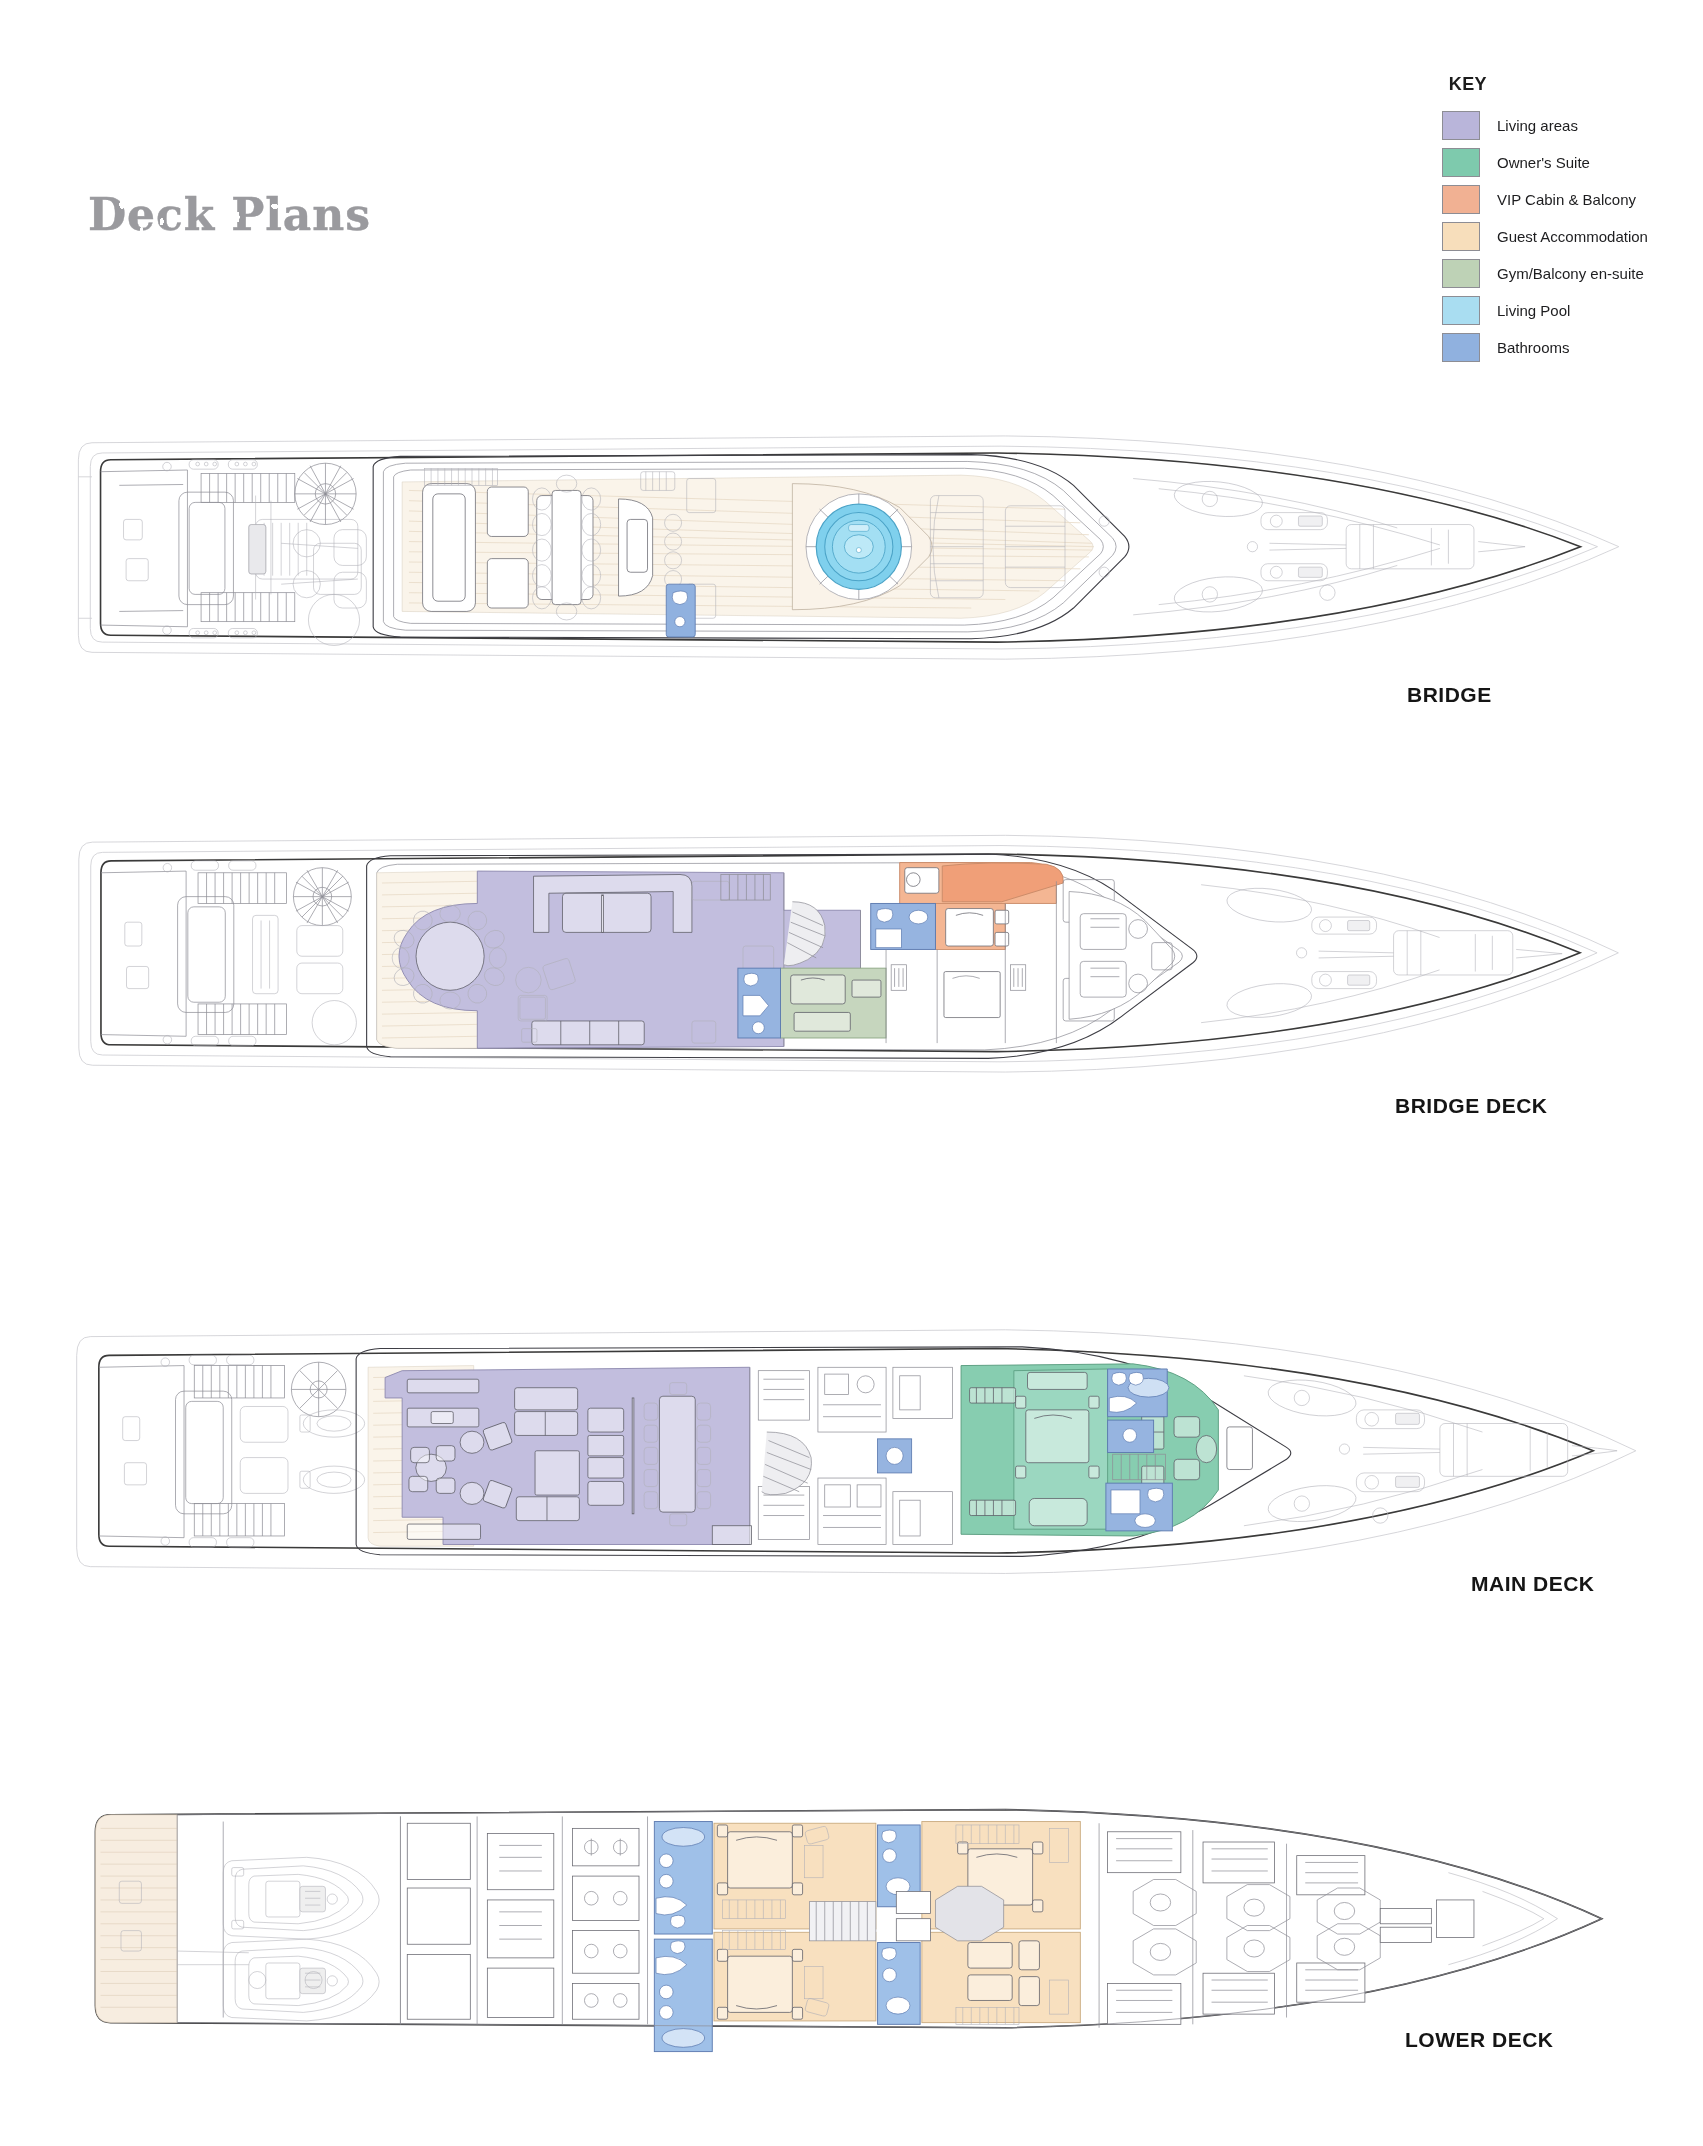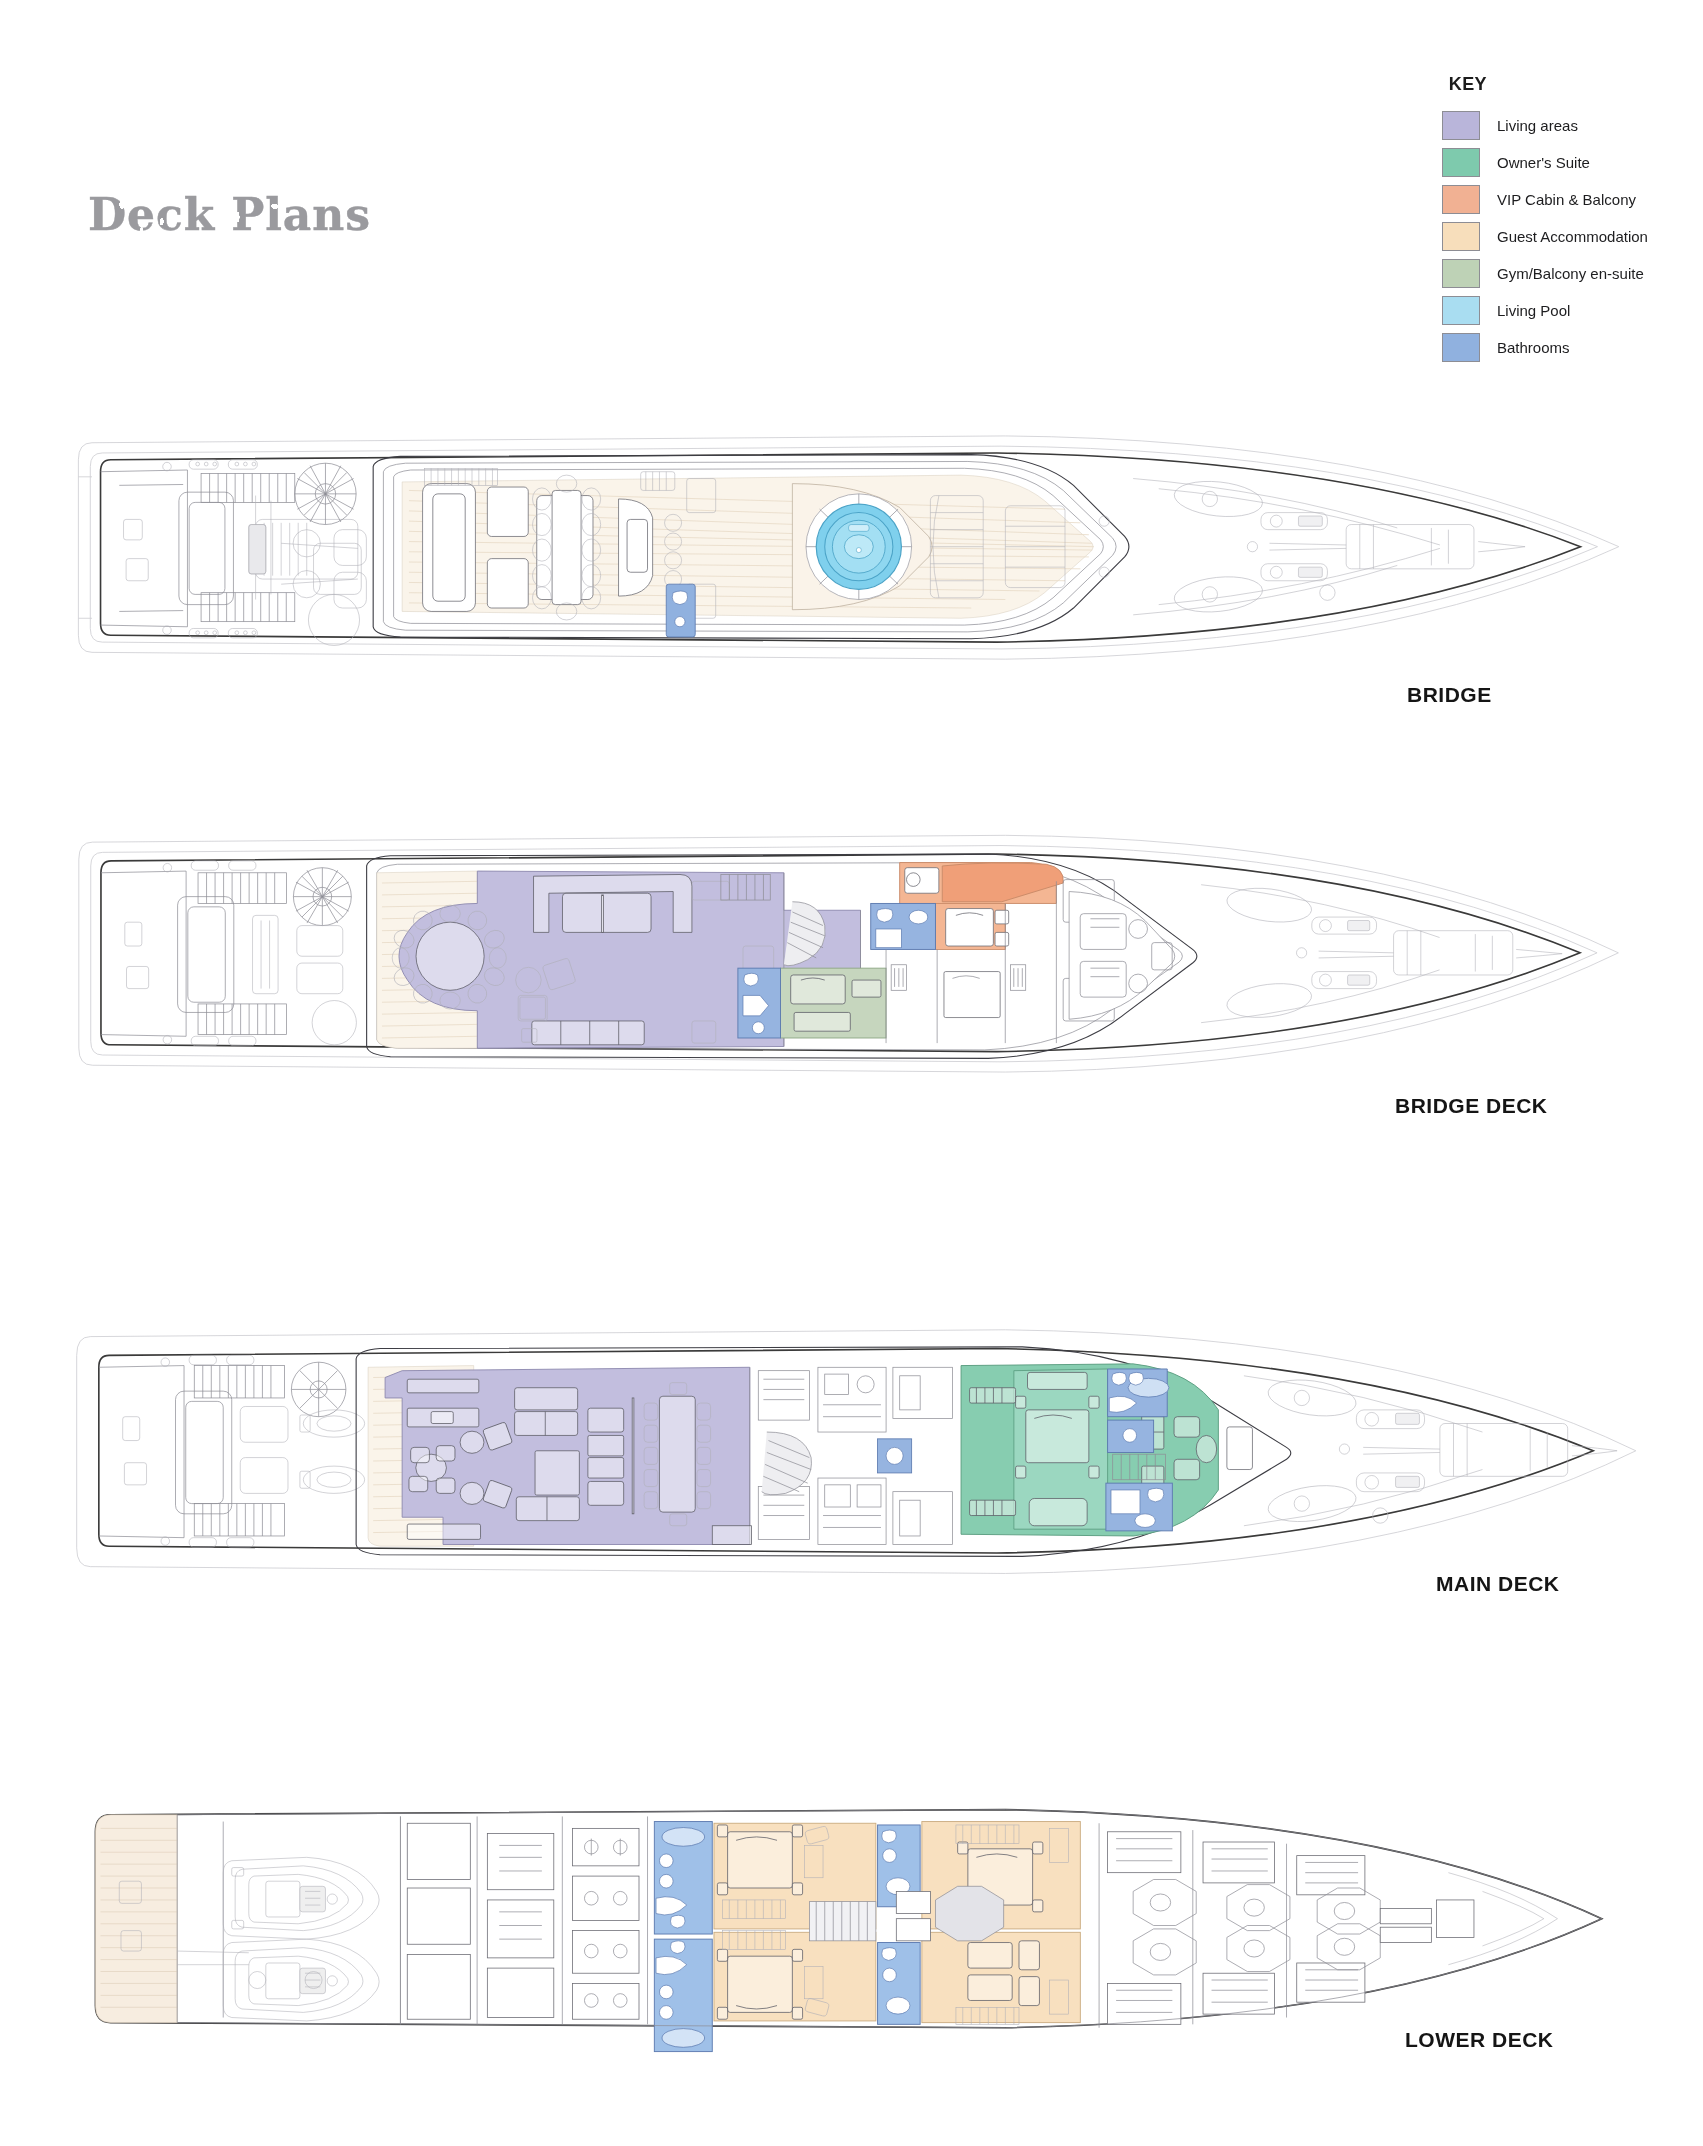--- a/index.html
+++ b/index.html
@@ -754,21 +754,21 @@
         <rect x="1638" y="188" width="28" height="13" rx="2" fill="#f0f0f2"></rect>
         <rect x="1690" y="126" width="150" height="62" rx="6"></rect>
         <path d="M1706 126 L1706 188 M1722 126 L1722 188 M1796 132 L1796 182 M1816 136 L1816 178"></path>
         <path d="M1600 154 L1690 156 M1600 162 L1690 160"></path>
         <circle cx="1578" cy="156" r="6"></circle>
         <circle cx="1620" cy="234" r="9"></circle>
         <path d="M1845 152 Q1878 155 1898 158 Q1878 161 1845 164"></path>
         <rect x="1440" y="130" width="30" height="50" rx="3" class="furn"></rect>
       </g>
     </svg>
-    <div class="deck-label" style="left:1436px; top:256px;text-align:center;">MAIN DECK</div>
+    <div class="deck-label" style="left:1471px; top:256px;text-align:center;">MAIN DECK</div>
   </div>
 
   <div class="deck" style="top:1772px;">
     <svg width="1704" height="307" viewBox="0 0 2000 360">
       <path class="hull-out" d="M130 50 L1180 44 Q1620 52 1880 172 Q1620 292 1180 300 L130 294 Q112 294 112 274 L112 70 Q112 50 130 50 Z"></path>
 
       <path class="teak" d="M112 70 Q112 50 130 50 L208 50 L208 294 L130 294 Q112 294 112 274 Z"></path>
       <g stroke="#e6d8c6" stroke-width="1.1" fill="none">
         <path d="M118 66 L208 66 M118 80 L208 80 M118 94 L208 94 M118 108 L208 108 M118 122 L208 122
                  M118 136 L208 136 M118 150 L208 150 M118 164 L208 164 M118 178 L208 178 M118 192 L208 192

